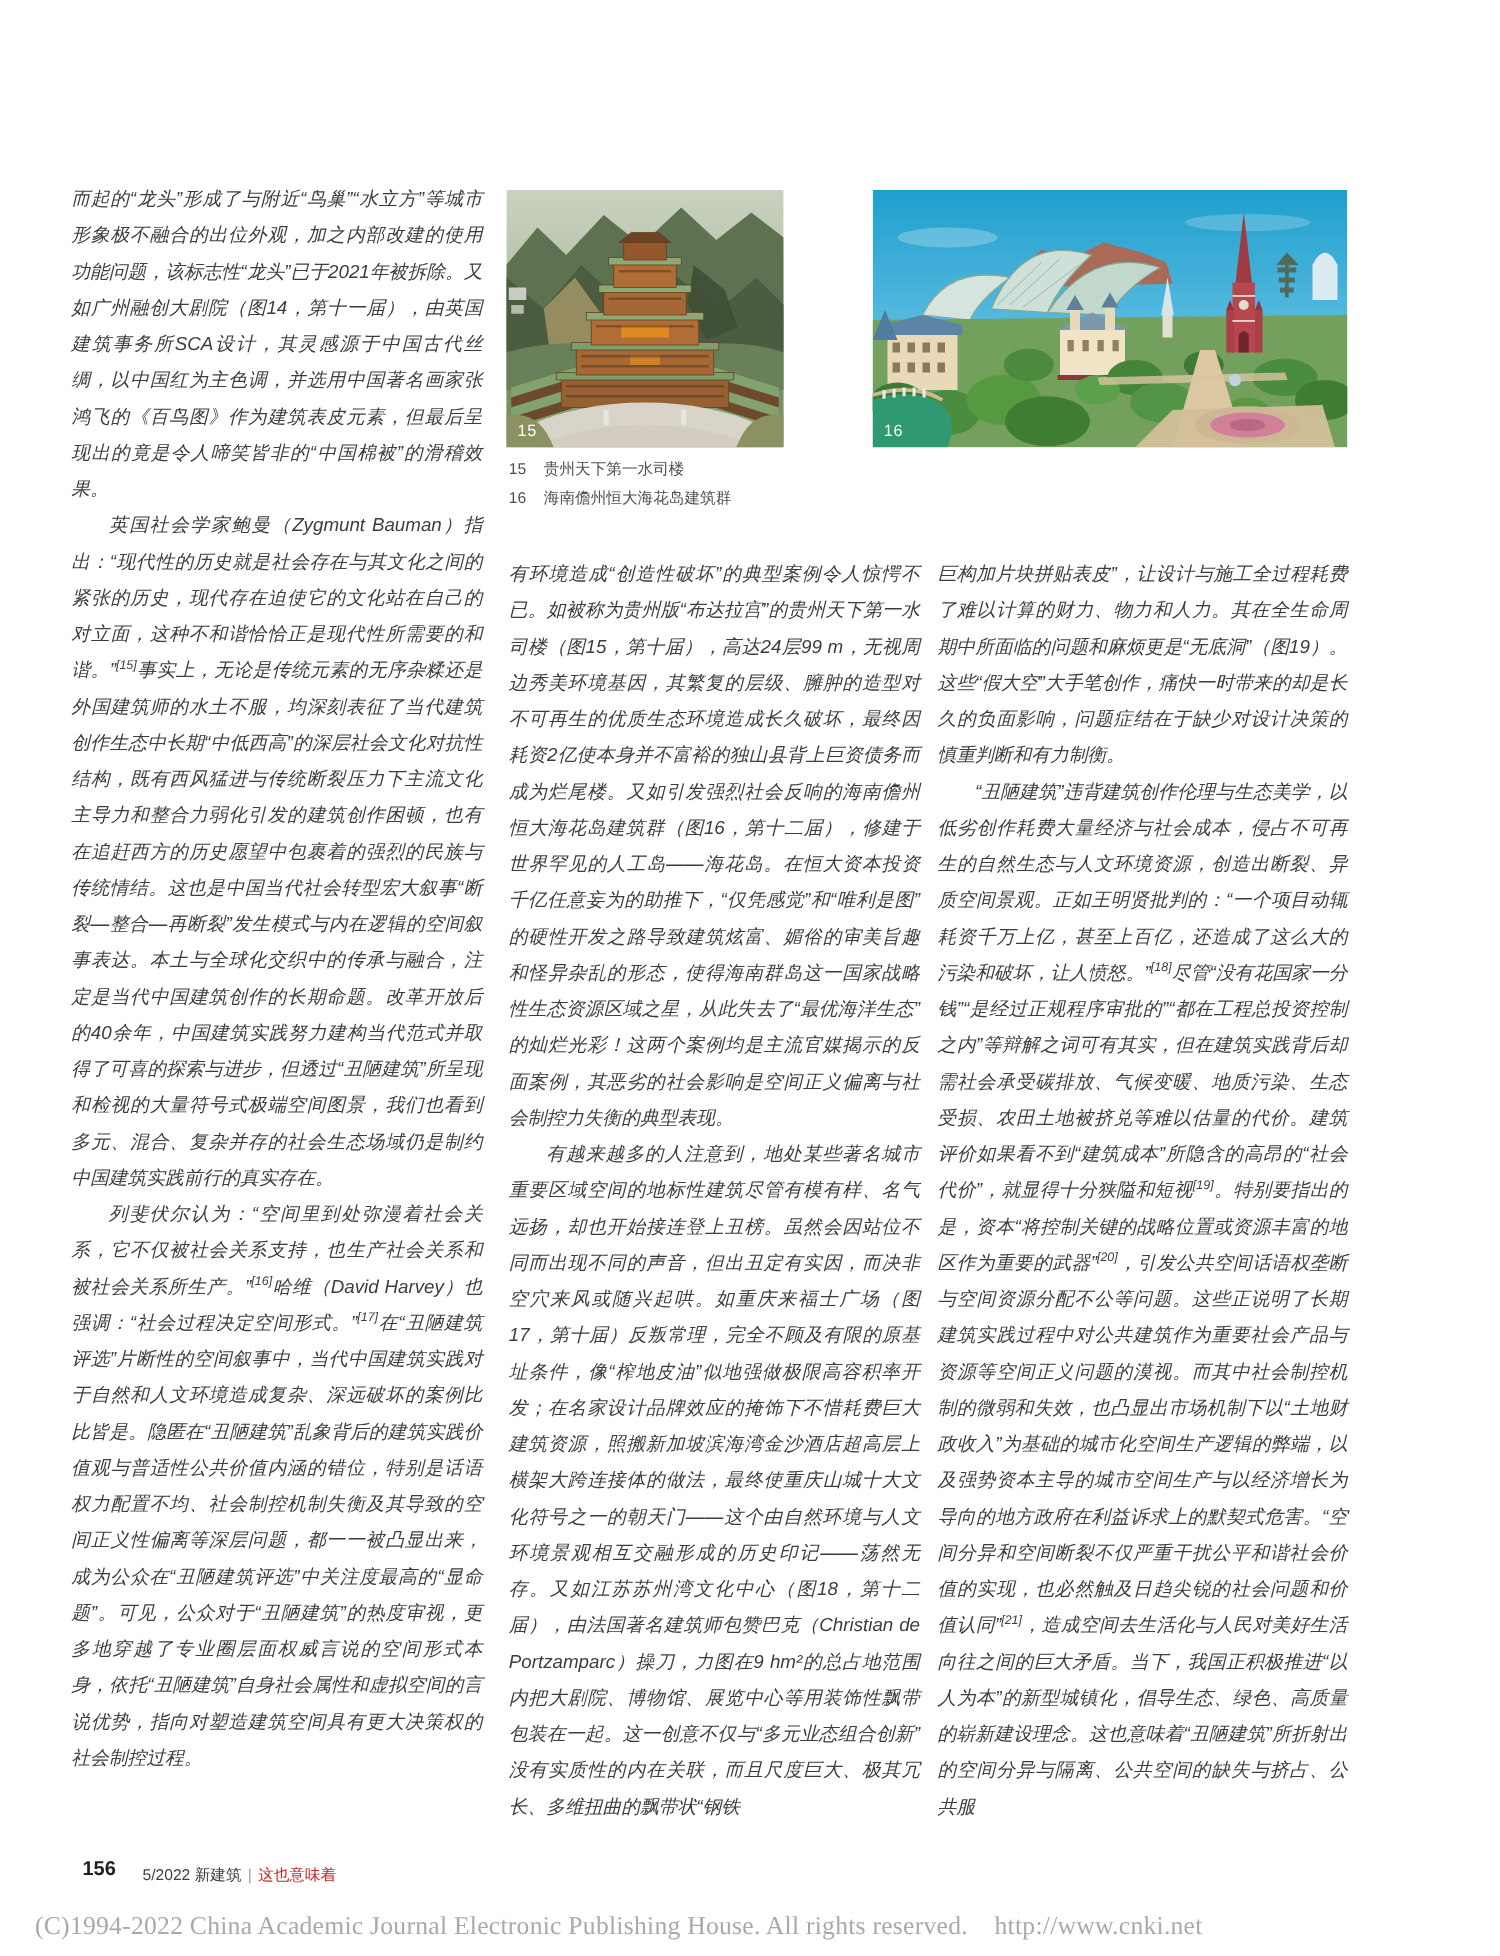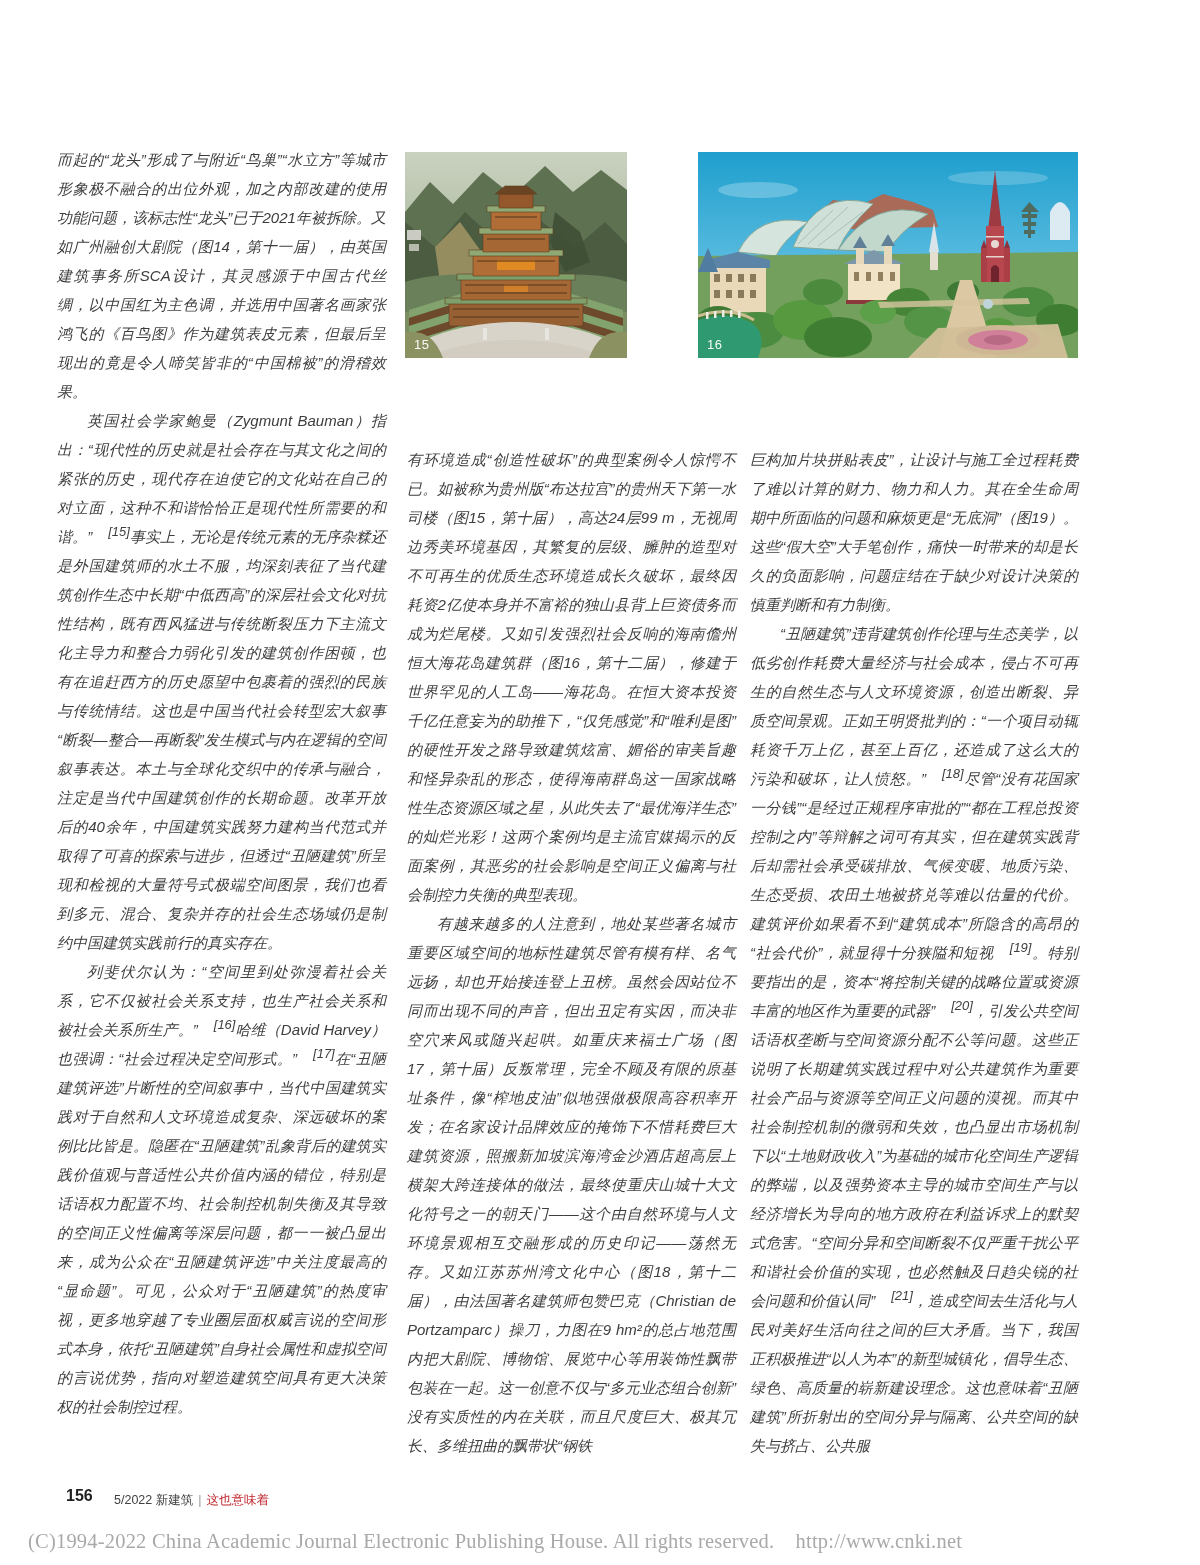--- a/index.html
+++ b/index.html
@@ -6,21 +6,21 @@
   .page{position:relative;width:1200px;height:1565px;background:#ffffff;overflow:hidden;
         font-family:"Liberation Sans","DejaVu Sans",sans-serif;}
   
   .col{position:absolute;font-size:15px;line-height:29px;color:#3d3d3d;text-align:justify;font-style:italic;}
   .col-left{left:57px;top:145px;width:329px;}
   .col-mid{left:407px;top:445px;width:329px;}
   .col-right{left:750px;top:445px;width:328px;}
   .para{margin:0;}
   .para.indent{text-indent:2em;}
   .para.heading{font-weight:bold;color:#141414;text-indent:0;}
-  .para sup{font-size:13px;line-height:0;vertical-align:super;margin-left:16px;}
+  .para sup{font-size:10px;line-height:0;vertical-align:super;}
   
   .figure{position:absolute;overflow:hidden;}
   .fig15{left:405px;top:152px;width:222px;height:206px;}
   .fig16{left:698px;top:152px;width:380px;height:206px;}
   .figure svg{display:block;width:100%;height:100%;}
   .fig-label{position:absolute;left:9px;bottom:6px;color:rgba(255,255,255,.95);
              font-size:13px;letter-spacing:.5px;}
   
   .captions{position:absolute;left:407px;top:364px;font-size:12.5px;line-height:23px;color:#4f4f4f;}
   .caption-row{white-space:nowrap;}
@@ -203,20 +203,28 @@
         <rect x="8" y="160" width="2.5" height="7"></rect>
           <rect x="16" y="159" width="2.5" height="7"></rect>
         <rect x="24" y="158" width="2.5" height="7"></rect>
           <rect x="32" y="158" width="2.5" height="7"></rect>
         <rect x="40" y="159" width="2.5" height="7"></rect>
       </g>
     </svg>
     <span class="fig-label">16</span>
   </div>
 
+  <div class="captions">
+    <div class="caption-row">
+      <span class="cap-num">15</span><span class="cap-text">贵州天下第一水司楼</span>
+    </div>
+    <div class="caption-row">
+      <span class="cap-num">16</span><span class="cap-text">海南儋州恒大海花岛建筑群</span>
+    </div>
+  </div>
 
   <div class="col col-left">
       <p class="para">而起的“龙头”形成了与附近“鸟巢”“水立方”等城市形象极不融合的出位外观，加之内部改建的使用功能问题，该标志性“龙头”已于2021年被拆除。又如广州融创大剧院（图14，第十一届），由英国建筑事务所SCA设计，其灵感源于中国古代丝绸，以中国红为主色调，并选用中国著名画家张鸿飞的《百鸟图》作为建筑表皮元素，但最后呈现出的竟是令人啼笑皆非的“中国棉被”的滑稽效果。</p>
       <p class="para indent">英国社会学家鲍曼（Zygmunt Bauman）指出：“现代性的历史就是社会存在与其文化之间的紧张的历史，现代存在迫使它的文化站在自己的对立面，这种不和谐恰恰正是现代性所需要的和谐。”<sup>[15]</sup>事实上，无论是传统元素的无序杂糅还是外国建筑师的水土不服，均深刻表征了当代建筑创作生态中长期“中低西高”的深层社会文化对抗性结构，既有西风猛进与传统断裂压力下主流文化主导力和整合力弱化引发的建筑创作困顿，也有在追赶西方的历史愿望中包裹着的强烈的民族与传统情结。这也是中国当代社会转型宏大叙事“断裂—整合—再断裂”发生模式与内在逻辑的空间叙事表达。本土与全球化交织中的传承与融合，注定是当代中国建筑创作的长期命题。改革开放后的40余年，中国建筑实践努力建构当代范式并取得了可喜的探索与进步，但透过“丑陋建筑”所呈现和检视的大量符号式极端空间图景，我们也看到多元、混合、复杂并存的社会生态场域仍是制约中国建筑实践前行的真实存在。</p>
       <p class="para indent">列斐伏尔认为：“空间里到处弥漫着社会关系，它不仅被社会关系支持，也生产社会关系和被社会关系所生产。”<sup>[16]</sup>哈维（David Harvey）也强调：“社会过程决定空间形式。”<sup>[17]</sup>在“丑陋建筑评选”片断性的空间叙事中，当代中国建筑实践对于自然和人文环境造成复杂、深远破坏的案例比比皆是。隐匿在“丑陋建筑”乱象背后的建筑实践价值观与普适性公共价值内涵的错位，特别是话语权力配置不均、社会制控机制失衡及其导致的空间正义性偏离等深层问题，都一一被凸显出来，成为公众在“丑陋建筑评选”中关注度最高的“显命题”。可见，公众对于“丑陋建筑”的热度审视，更多地穿越了专业圈层面权威言说的空间形式本身，依托“丑陋建筑”自身社会属性和虚拟空间的言说优势，指向对塑造建筑空间具有更大决策权的社会制控过程。</p>
     </div>
   <div class="col col-mid">
       <p class="para">有环境造成“创造性破坏”的典型案例令人惊愕不已。如被称为贵州版“布达拉宫”的贵州天下第一水司楼（图15，第十届），高达24层99 m，无视周边秀美环境基因，其繁复的层级、臃肿的造型对不可再生的优质生态环境造成长久破坏，最终因耗资2亿使本身并不富裕的独山县背上巨资债务而成为烂尾楼。又如引发强烈社会反响的海南儋州恒大海花岛建筑群（图16，第十二届），修建于世界罕见的人工岛——海花岛。在恒大资本投资千亿任意妄为的助推下，“仅凭感觉”和“唯利是图”的硬性开发之路导致建筑炫富、媚俗的审美旨趣和怪异杂乱的形态，使得海南群岛这一国家战略性生态资源区域之星，从此失去了“最优海洋生态”的灿烂光彩！这两个案例均是主流官媒揭示的反面案例，其恶劣的社会影响是空间正义偏离与社会制控力失衡的典型表现。</p>
       <p class="para indent">有越来越多的人注意到，地处某些著名城市重要区域空间的地标性建筑尽管有模有样、名气远扬，却也开始接连登上丑榜。虽然会因站位不同而出现不同的声音，但出丑定有实因，而决非空穴来风或随兴起哄。如重庆来福士广场（图17，第十届）反叛常理，完全不顾及有限的原基址条件，像“榨地皮油”似地强做极限高容积率开发；在名家设计品牌效应的掩饰下不惜耗费巨大建筑资源，照搬新加坡滨海湾金沙酒店超高层上横架大跨连接体的做法，最终使重庆山城十大文化符号之一的朝天门——这个由自然环境与人文环境景观相互交融形成的历史印记——荡然无存。又如江苏苏州湾文化中心（图18，第十二届），由法国著名建筑师包赞巴克（Christian de Portzamparc）操刀，力图在9 hm²的总占地范围内把大剧院、博物馆、展览中心等用装饰性飘带包装在一起。这一创意不仅与“多元业态组合创新”没有实质性的内在关联，而且尺度巨大、极其冗长、多维扭曲的飘带状“钢铁</p>
     </div>

